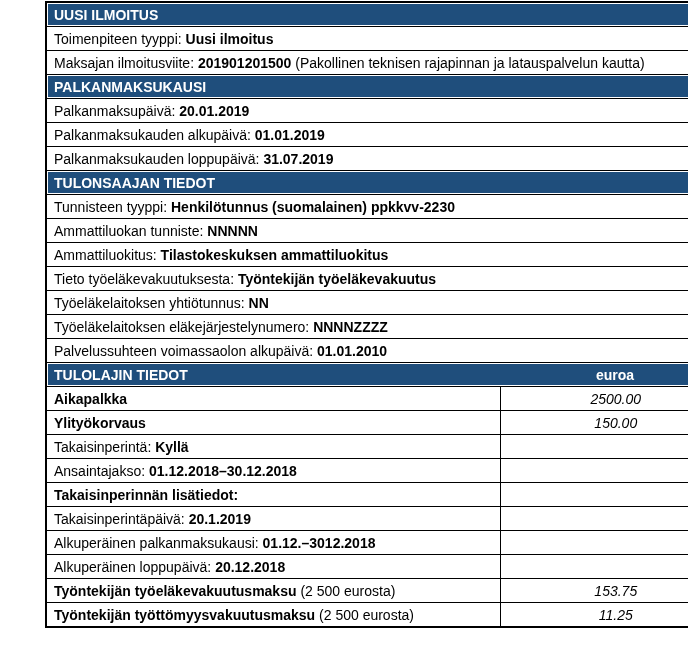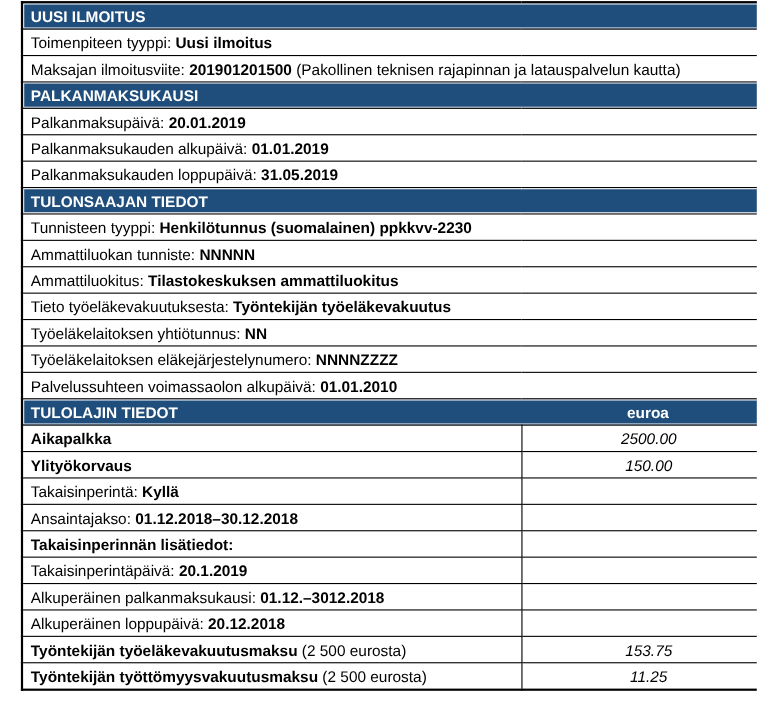--- a/index.html
+++ b/index.html
@@ -11,21 +11,21 @@
   }
   html,body{margin:0;padding:0;}
   body{
     width:688px;height:655px;
     background:#fff;
     font-family:"Liberation Sans","DejaVu Sans",sans-serif;
     font-size:14px;
     color:var(--text);
     overflow:hidden;
   }
-  .page{padding:1px 1px 0 19px;}
+  .page{padding:1px 1px 0 19px;margin-left:26px;}
   table.report{
     border-collapse:collapse;
     table-layout:fixed;
     width:686px;
     border:2px solid var(--border);
   }
   col.c-label{width:454px;}
   col.c-amount{width:232px;}
   td{
     border:1px solid var(--border);
@@ -72,21 +72,21 @@
         <tr>
           <td colspan="2" class="section">PALKANMAKSUKAUSI</td>
         </tr>
         <tr>
           <td colspan="2" class=""><span>Palkanmaksupäivä: </span><span class="bold">20.01.2019</span></td>
         </tr>
         <tr>
           <td colspan="2" class=""><span>Palkanmaksukauden alkupäivä: </span><span class="bold">01.01.2019</span></td>
         </tr>
         <tr>
-          <td colspan="2" class=""><span>Palkanmaksukauden loppupäivä: </span><span class="bold">31.05.2019</span></td>
+          <td colspan="2" class=""><span>Palkanmaksukauden loppupäivä: </span><span class="bold">31.07.2019</span></td>
         </tr>
         <tr>
           <td colspan="2" class="section">TULONSAAJAN TIEDOT</td>
         </tr>
         <tr>
           <td colspan="2" class=""><span>Tunnisteen tyyppi: </span><span class="bold">Henkilötunnus (suomalainen) ppkkvv-2230</span></td>
         </tr>
         <tr>
           <td colspan="2" class=""><span>Ammattiluokan tunniste: </span><span class="bold">NNNNN</span></td>
         </tr>

